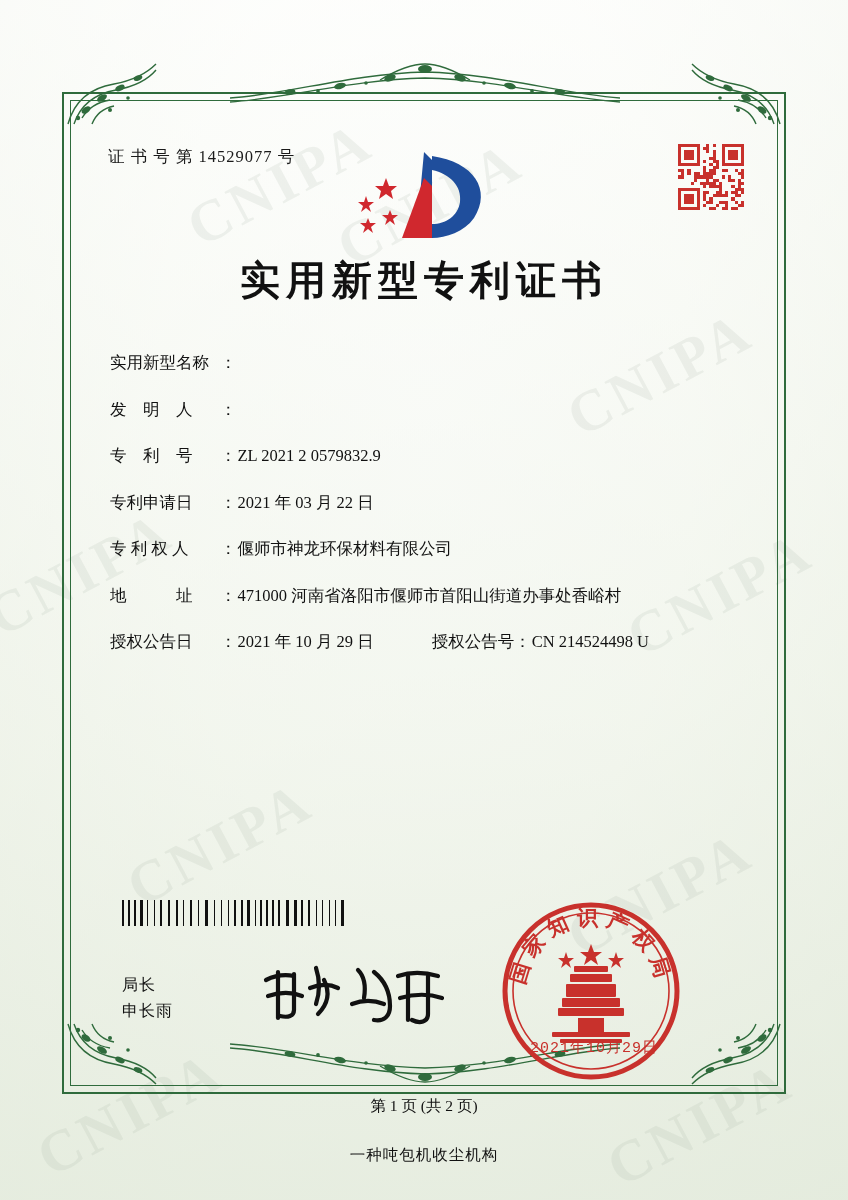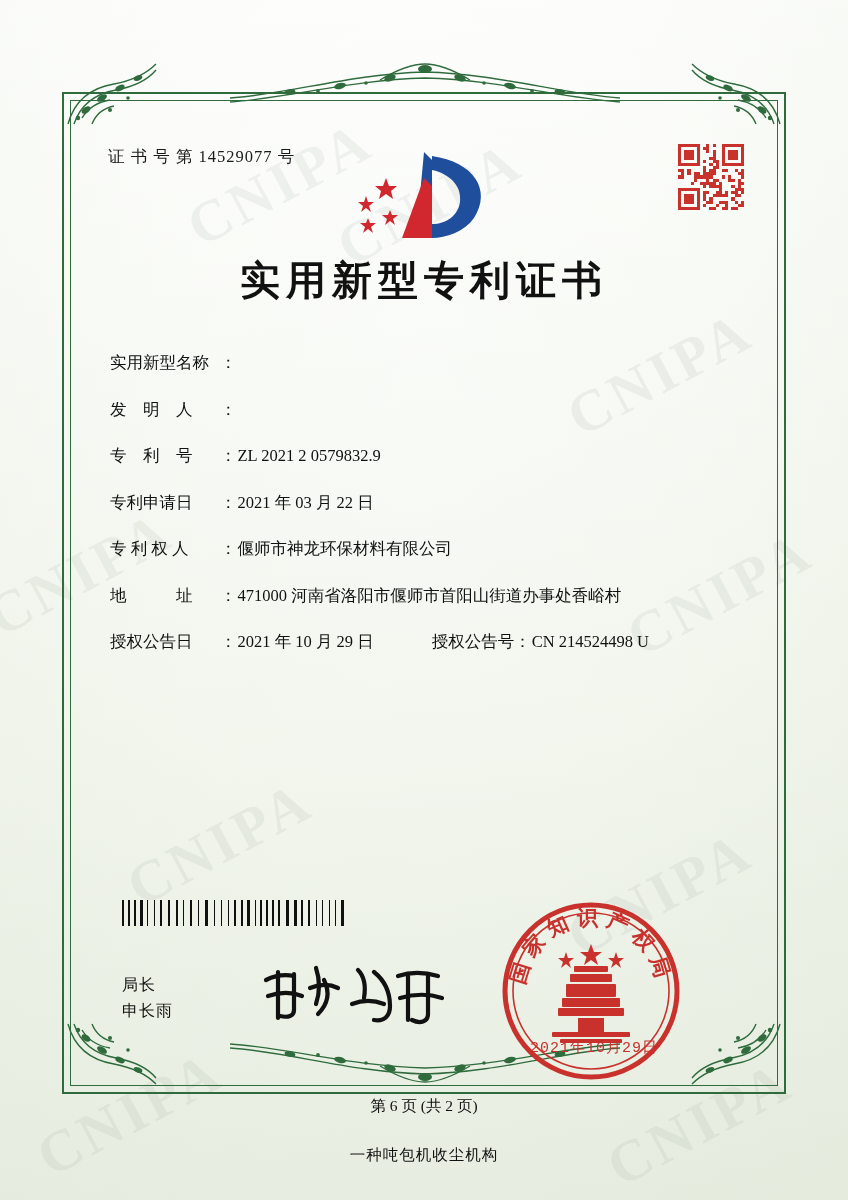--- a/index.html
+++ b/index.html
@@ -1015,15 +1015,15 @@
       <defs>
         <path id="sealarc" d="M 91,91 m -66,0 a 66,66 0 1,1 132,0"></path>
       </defs>
       <text font-family="DejaVu Sans, sans-serif" font-size="21" font-weight="bold" fill="#c8312c" letter-spacing="7">
         <textPath href="#sealarc" startOffset="50%" text-anchor="middle">国家知识产权局</textPath>
       </text>
     </svg>
   </div>
   <div class="seal-date">2021年10月29日</div>
 
-  <div class="page-no">第 6 页 (共 2 页)</div>
+  <div class="page-no">第 1 页 (共 2 页)</div>
   <div class="footer-note">一种吨包机收尘机构</div>
 </div>
 
 </body></html>

